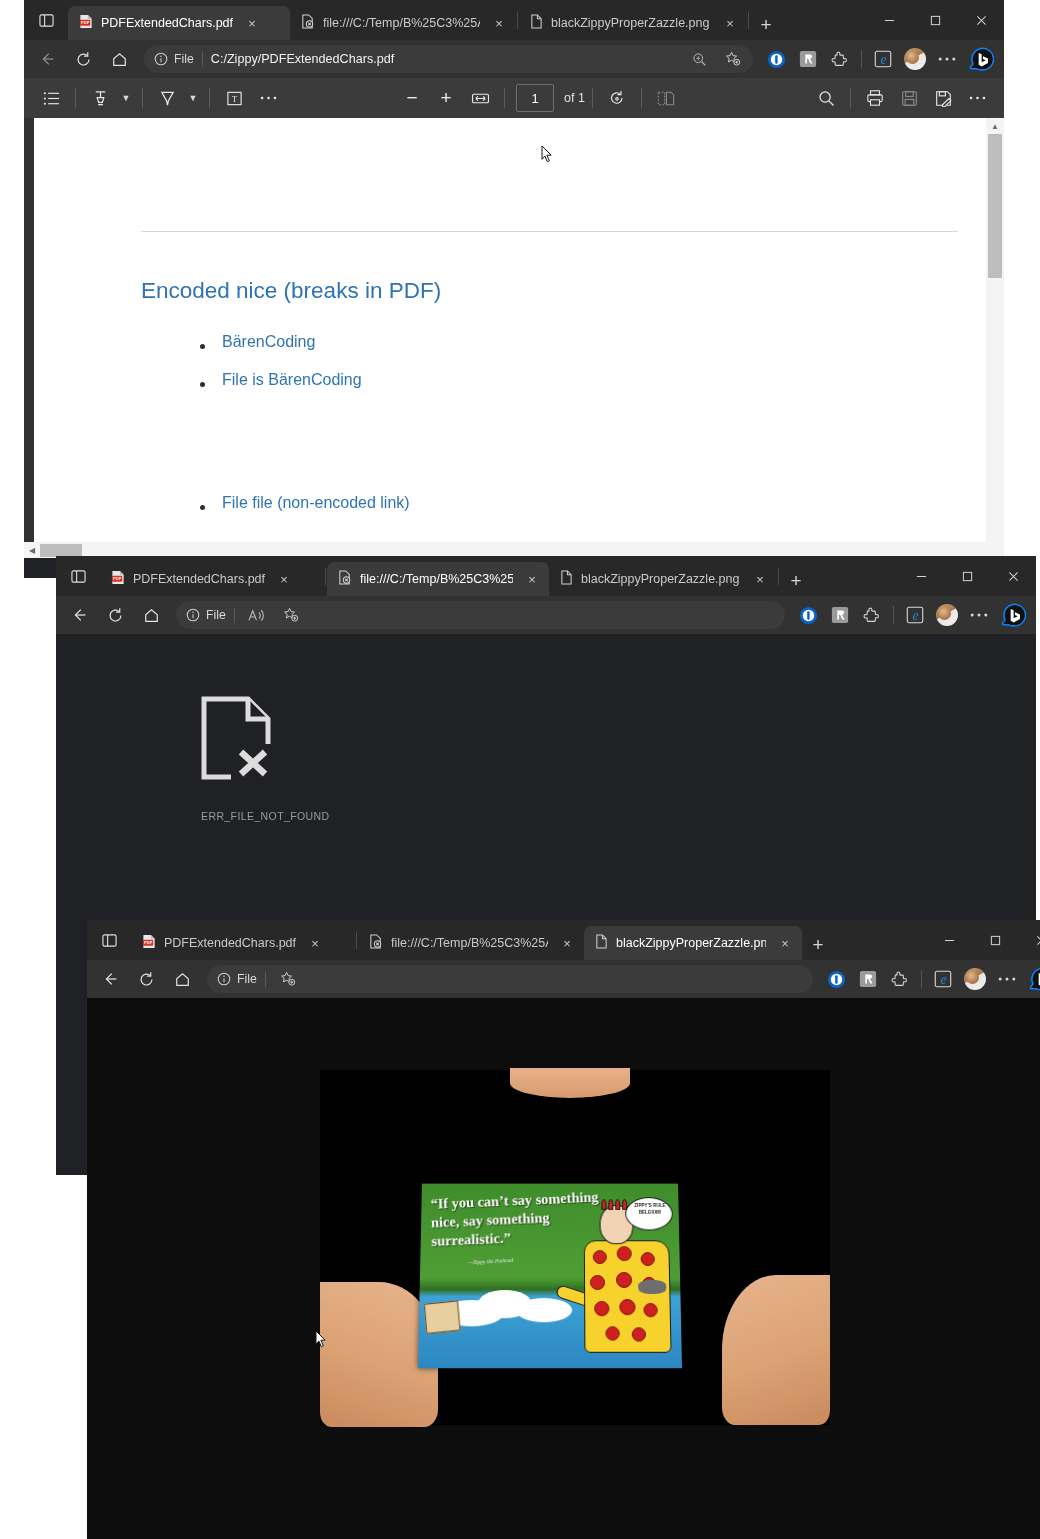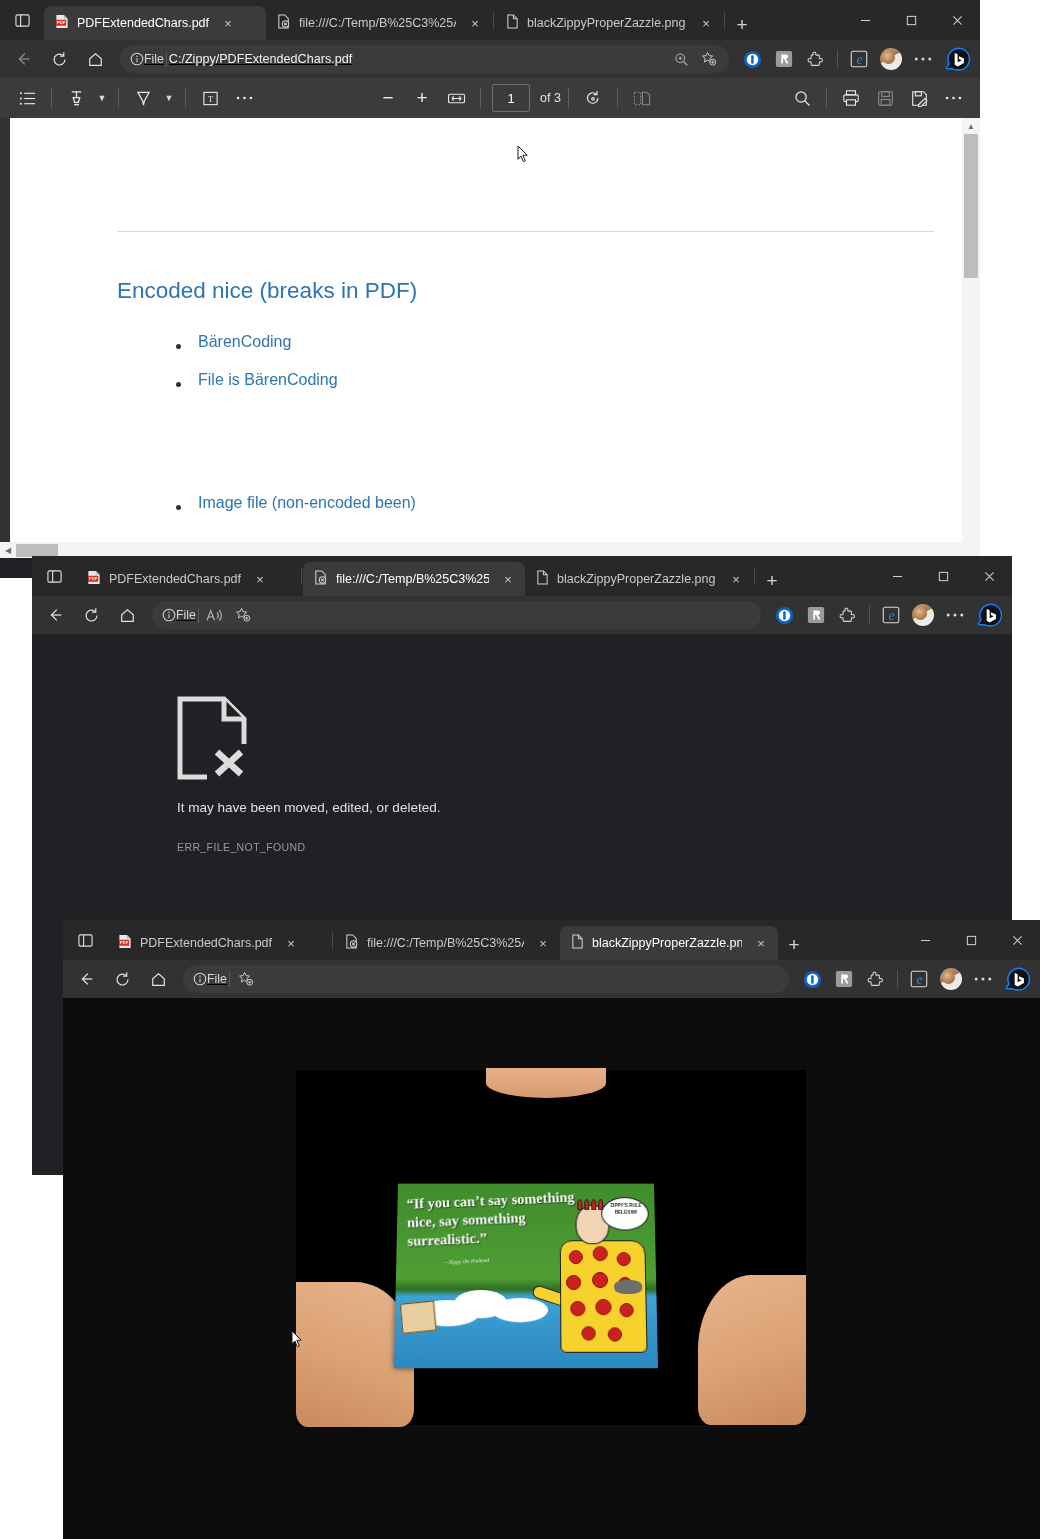--- a/index.html
+++ b/index.html
@@ -5,21 +5,21 @@
   * { box-sizing: border-box; margin: 0; padding: 0; }
   html, body {
     width: 1040px; height: 1539px;
     background: #ffffff;
     font-family: "Liberation Sans", sans-serif;
     overflow: hidden;
   }
   #stage { position: relative; width: 1040px; height: 1539px; background: #fff; }
 
   
-  .win { position: absolute; background: #202124; overflow: hidden; }
+  .win { position: absolute; background: #202124; overflow: hidden; margin-left: 24px; }
   .titlebar {
     height: 40px; background: #282828; display: flex; align-items: flex-end;
     position: relative;
   }
   .tb-left-icon {
     width: 44px; height: 40px; display: flex; align-items: center; justify-content: center;
   }
   .tabstrip { display: flex; align-items: flex-end; height: 40px; flex: 1; min-width: 0; }
   .tab {
     height: 34px; display: flex; align-items: center; gap: 8px;
@@ -34,23 +34,22 @@
   .tab-sep { width: 1px; height: 17px; background: #4a4a4a; align-self: center; margin: 0 1px; flex:none; }
   .newtab { width: 32px; height: 30px; display:flex;align-items:center;justify-content:center;
             color:#d4d4d4; font-size: 19px; font-weight: 300; flex:none; }
   .wincontrols { display: flex; align-items: center; height: 40px; margin-left: auto; flex: none; }
   .wc { width: 46px; height: 34px; display:flex;align-items:center;justify-content:center; color:#d0d0d0; }
 
   .navbar { height: 38px; background: #323232; display: flex; align-items: center; padding: 0 6px; gap: 2px; }
   .navbtn { width: 34px; height: 30px; display:flex;align-items:center;justify-content:center; color:#e3e3e3; flex:none;}
   .omnibox {
     flex: 1; height: 28px; background: #3b3b3b; border-radius: 14px;
-    display: flex; align-items: center; padding: 0 6px 0 10px; min-width: 0;
+    display: flex; align-items: center; padding: 0 6px 0 10px; gap: 6px; min-width: 0;
     margin: 0 6px;
-    text-decoration: underline;
   }
   .omnibox .ob-info { flex: none; display:flex;align-items:center; color:#cfcfcf; }
   .omnibox .ob-label { color: #d9d9d9; font-size: 12.3px; flex: none; }
   .omnibox .ob-divider { width:1px; height:15px; background:#5a5a5a; flex:none; margin: 0 2px; }
   .omnibox .ob-url { color: #f1f1f1; font-size: 12.6px; flex: 1; white-space: nowrap; overflow: hidden; }
   .ob-act { width: 28px; height: 26px; display:flex;align-items:center;justify-content:center; flex:none; color:#cfcfcf;}
   .tb-icon { width: 30px; height: 30px; display:flex;align-items:center;justify-content:center; flex:none; }
   .vsep { width:1px; height:18px; background:#545454; margin:0 4px; flex:none;}
 
   
@@ -355,21 +354,21 @@
       <div class="pdf-tb-icon" style="font-size:19px;color:#e8e8e8">−</div>
       <div class="pdf-tb-icon" style="font-size:19px;color:#e8e8e8">+</div>
       <div class="pdf-tb-icon">
         <svg width="19" height="15" viewBox="0 0 20 16">
             <rect x="1.5" y="3.5" width="17" height="9" rx="1.4" fill="none" stroke="#e8e8e8" stroke-width="1.2"></rect>
             <path d="M5 8l2.2-2.2M5 8l2.2 2.2M15 8l-2.2-2.2M15 8l-2.2 2.2M5 8h10" stroke="#e8e8e8" stroke-width="1.2" fill="none"></path>
           </svg>
       </div>
       <div class="pdf-sep"></div>
       <div class="pagebox">1</div>
-      <div class="ofpages">of 3</div>
+      <div class="ofpages">of 1</div>
       <div class="pdf-sep"></div>
       <div class="pdf-tb-icon">
         <svg width="18" height="18" viewBox="0 0 20 20">
             <path d="M15.5 10a5.8 5.8 0 1 1-1.7-4.1" fill="none" stroke="#e8e8e8" stroke-width="1.3"></path>
             <path d="M14.4 2.3v3.9h-3.9" fill="none" stroke="#e8e8e8" stroke-width="1.3"></path>
             <circle cx="10" cy="11" r="1.4" fill="none" stroke="#e8e8e8" stroke-width="1.2"></circle>
           </svg>
       </div>
       <div class="pdf-sep"></div>
       <div class="pdf-tb-icon dim">
@@ -423,21 +422,21 @@
       <div class="pdf-page">
         <div class="pdf-rule"></div>
 
         <div class="pdf-h2" style="top:160px">Encoded nice (breaks in PDF)</div>
         <div class="pdf-bullet" style="top:226px"></div>
         <div class="pdf-li" style="top:215px">BärenCoding</div>
         <div class="pdf-bullet" style="top:264px"></div>
         <div class="pdf-li" style="top:253px">File is BärenCoding</div>
 
         <div class="pdf-bullet" style="top:387px"></div>
-        <div class="pdf-li" style="top:376px">Image file (non-encoded been)</div>
+        <div class="pdf-li" style="top:376px">File file (non-encoded link)</div>
       </div>
 
       <div class="pdf-vscroll">
         <div class="arrow">▲</div>
         <div class="thumb"></div>
       </div>
 
       <div class="pdf-hscroll">
         <div class="harrow">◀</div>
         <div class="hthumb"></div>
@@ -606,21 +605,20 @@
 
     <div class="err-body">
       <div>
         <svg width="74" height="84" viewBox="0 0 74 84">
           <path d="M3 3h44l20 20v58H3z" fill="none" stroke="#dcdcdc" stroke-width="5" stroke-linejoin="miter"></path>
           <path d="M47 3v20h20" fill="#202124" stroke="#dcdcdc" stroke-width="5"></path>
           <rect x="30" y="48" width="44" height="36" fill="#202124"></rect>
           <path d="M40 56l24 22M64 56l-24 22" stroke="#dcdcdc" stroke-width="6.5" stroke-linecap="butt"></path>
         </svg>
       </div>
-      <div class="err-sub">It may have been moved, edited, or deleted.</div>
       <div class="err-code">ERR_FILE_NOT_FOUND</div>
     </div>
   </div>
 
   <div class="win" id="win3">
 
     <div class="titlebar">
       <div class="tb-left-icon">
         <svg width="15" height="15" viewBox="0 0 16 16">
             <rect x="1" y="2" width="14" height="12" rx="1.6" fill="none" stroke="#e0e0e0" stroke-width="1.2"></rect>

